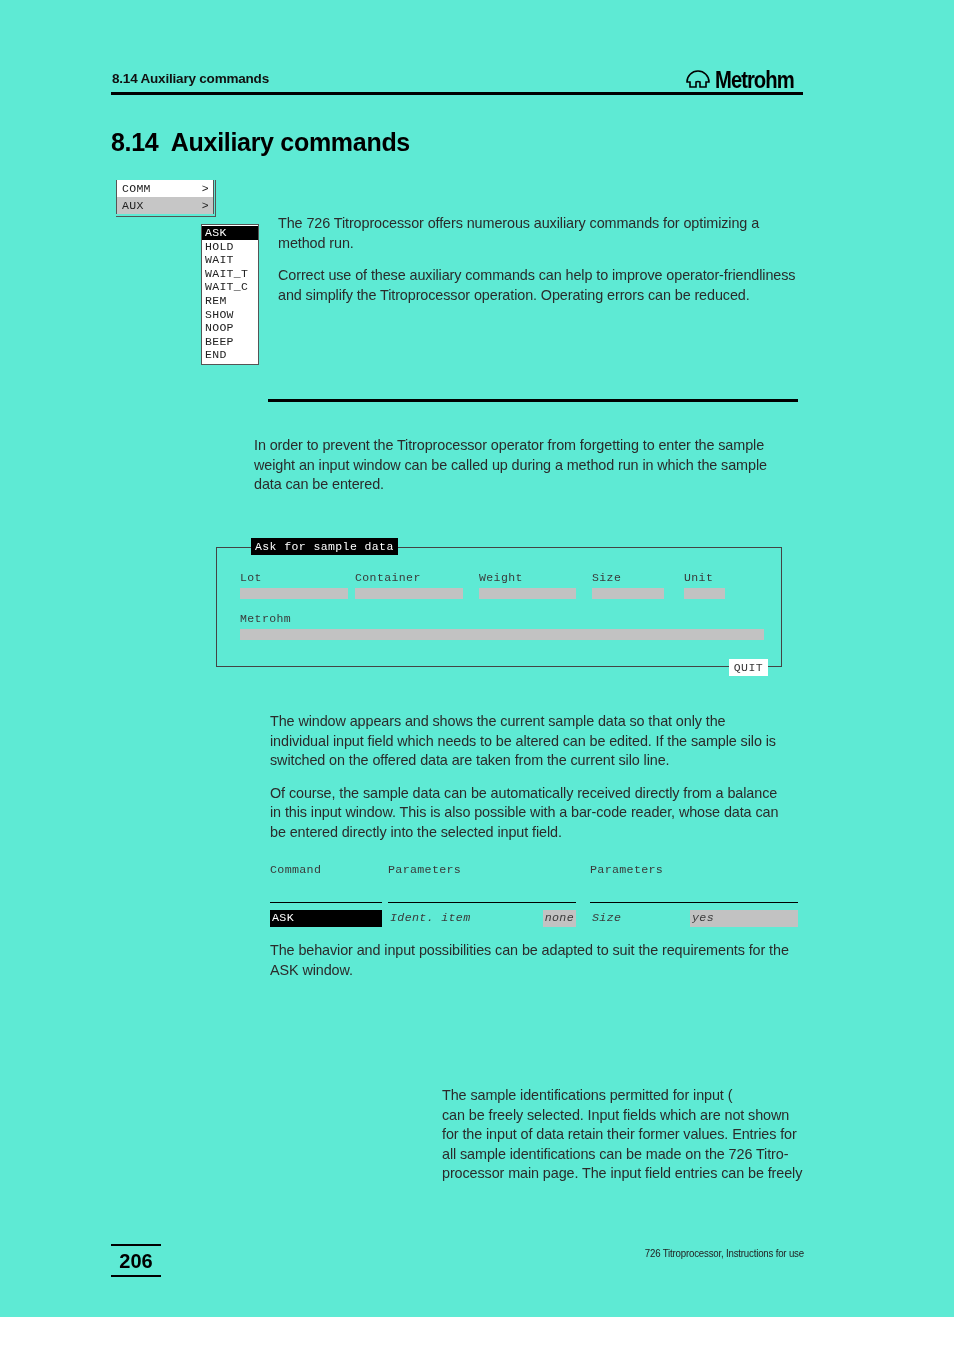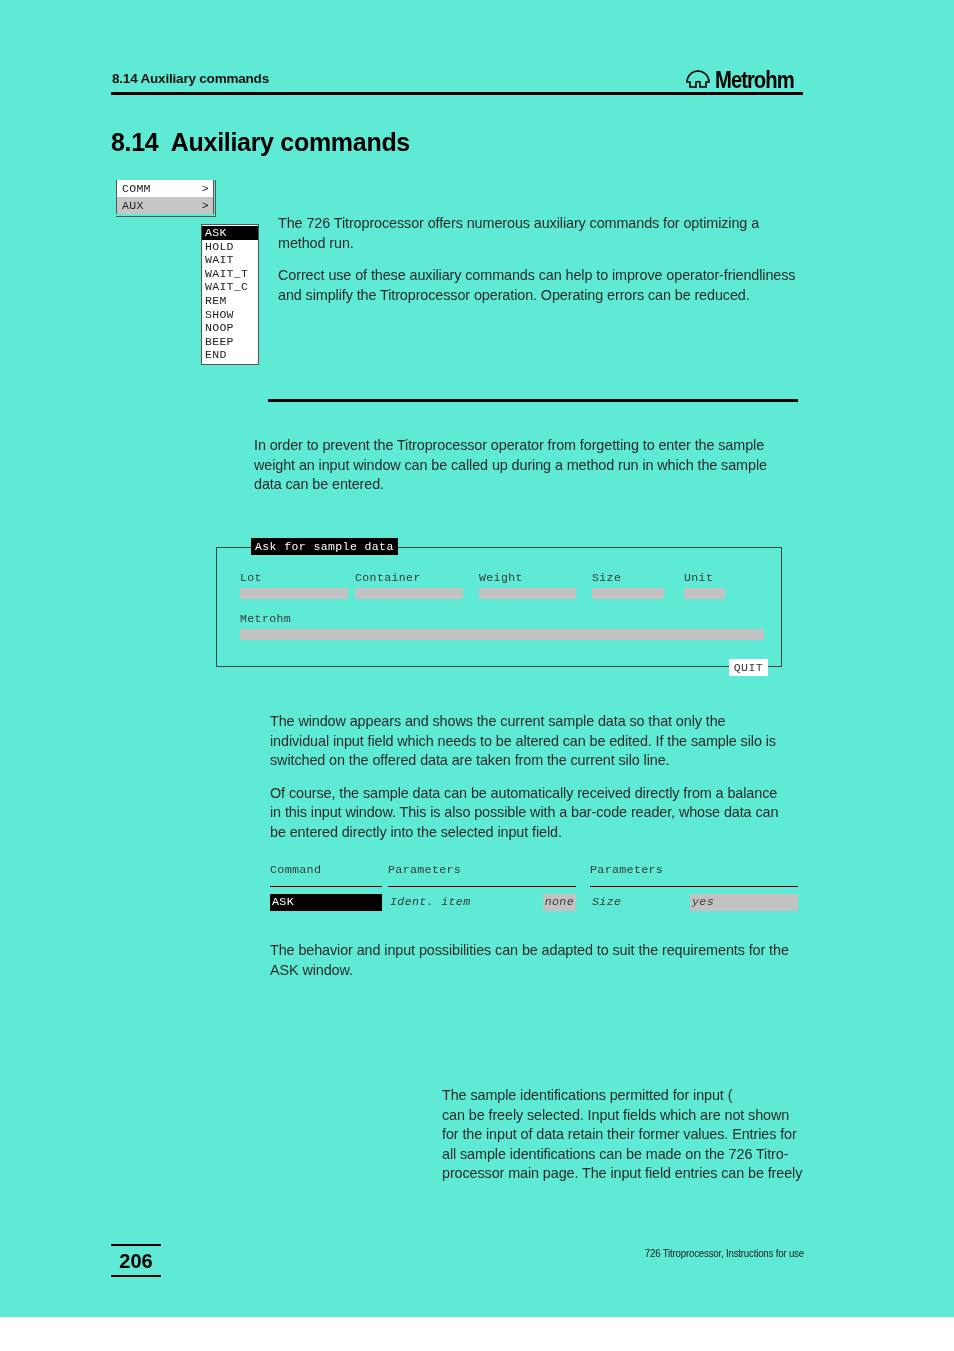--- a/index.html
+++ b/index.html
@@ -245,21 +245,21 @@
     display: flex;
   }
   .cmd-col-1 { width: 112px; }
   .cmd-col-gap1 { width: 6px; }
   .cmd-col-2 { width: 188px; }
   .cmd-col-gap2 { width: 14px; }
   .cmd-col-3 { width: 208px; }
   .cmd-head-cell {
     line-height: 16px;
     border-bottom: 1.5px solid #000;
-    padding-bottom: 8px;
+    padding-bottom: 24px;
     white-space: pre;
   }
   .cmd-body {
     display: flex;
     margin-top: 7px;
   }
   .cell-cmd {
     background: #000;
     color: #fff;
     line-height: 17px;

